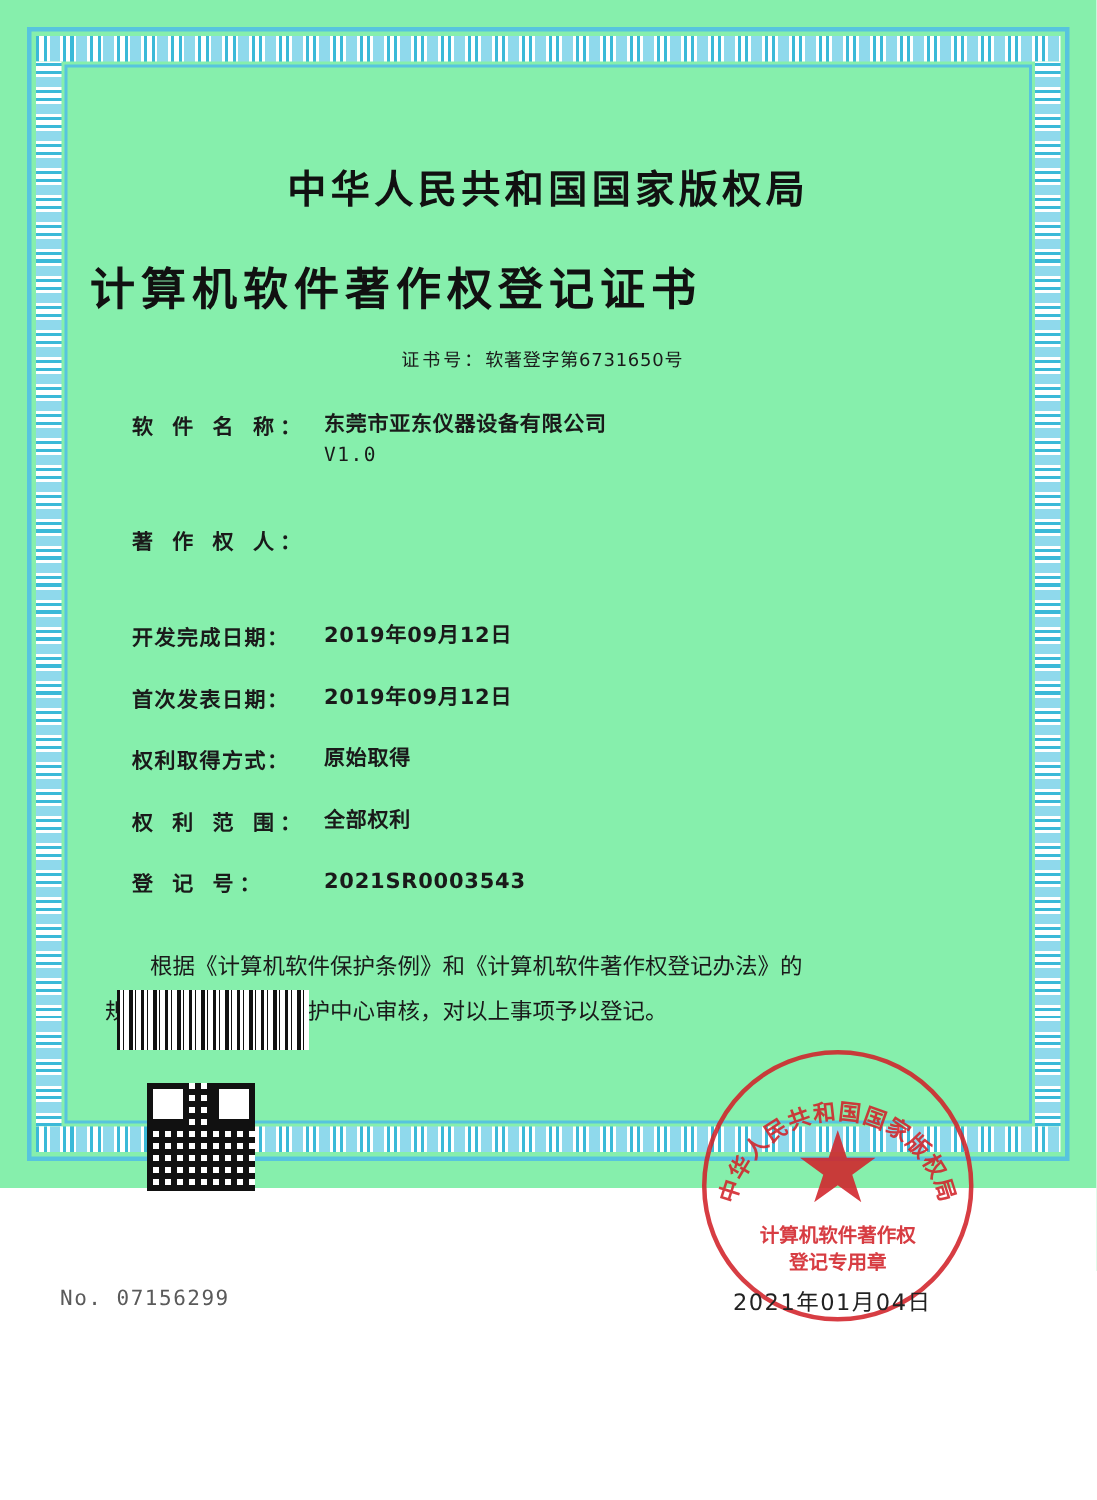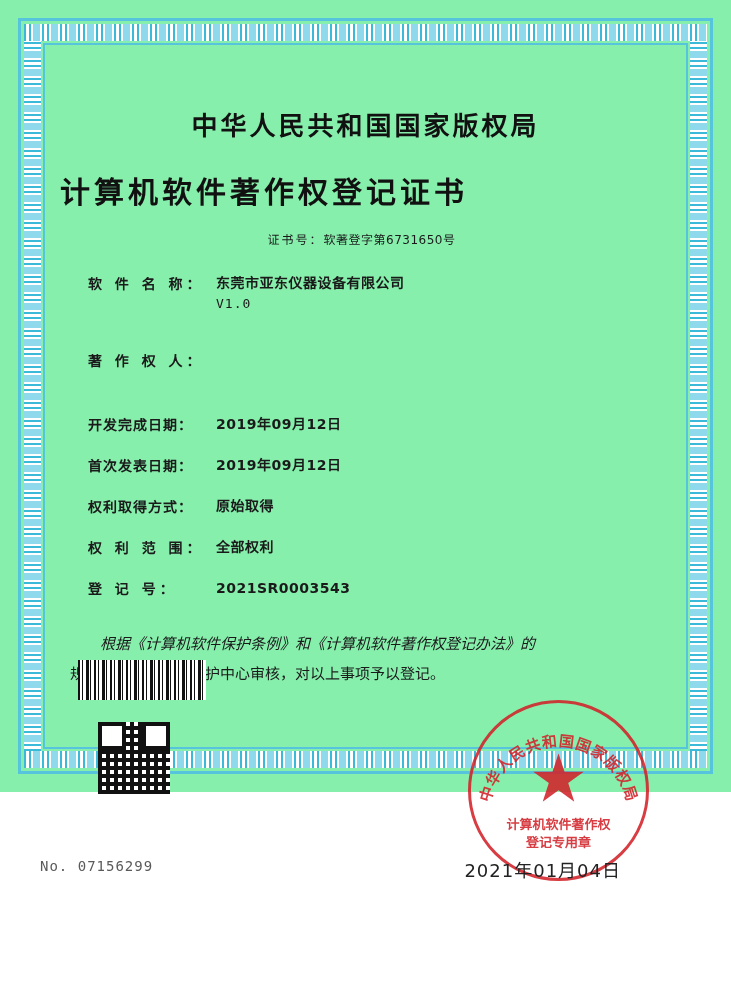--- a/index.html
+++ b/index.html
@@ -164,21 +164,21 @@
 
   .statement {
     margin-top: 30px;
     padding-left: 10px;
     padding-right: 6px;
     font-size: 15px;
     line-height: 2.0;
     font-family: "DejaVu Sans", "Liberation Sans", sans-serif;
   }
   .statement p { margin: 0; }
-  .statement .indent { text-indent: 30px; font-style: italic; }
+  .statement .indent { text-indent: 30px; }
 
   
   .codes {
     position: absolute;
     left: 78px;
     top: 660px;
   }
   .barcode {
     width: 128px;
     height: 40px;
@@ -267,21 +267,21 @@
     top: 858px;
     font-size: 14px;
     font-family: "DejaVu Sans Mono", "Liberation Mono", monospace;
     letter-spacing: 1px;
     color: #5a5a5a;
   }
   .footer-date {
     position: absolute;
     right: 110px;
     top: 856px;
-    font-size: 18px;
+    font-size: 15px;
     font-family: "DejaVu Sans", "Liberation Sans", sans-serif;
     letter-spacing: 1px;
     color: #222;
   }
 </style>
 </head>
 <body>
 
 <div class="certificate">
 

